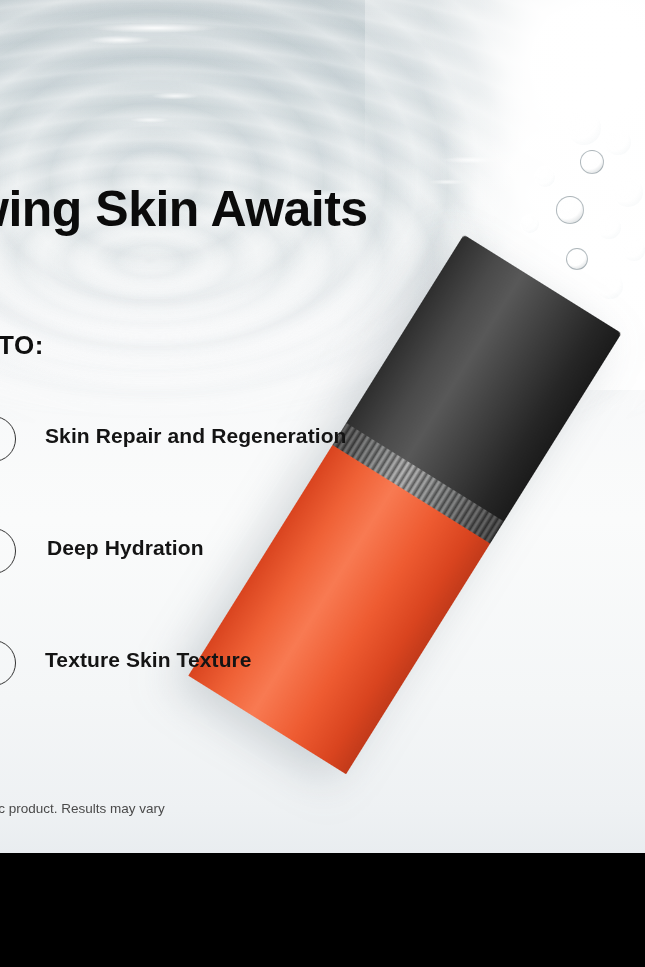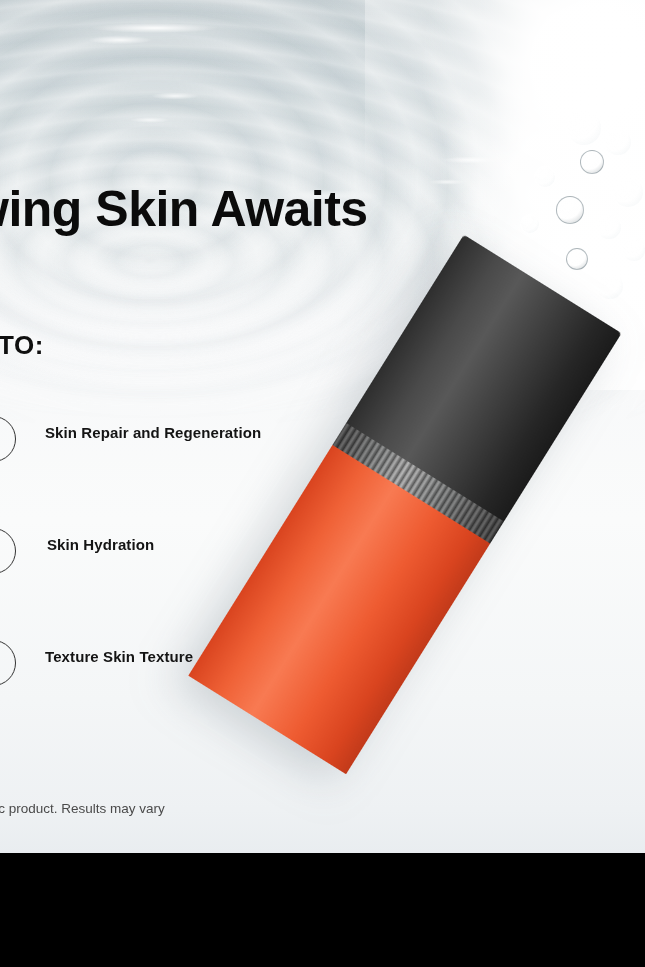--- a/index.html
+++ b/index.html
@@ -160,21 +160,21 @@
     width: 46px;
     height: 46px;
     border: 1.6px solid #333333;
     border-radius: 50%;
     box-sizing: border-box;
   }
   .benefit-label {
     position: absolute;
     left: 45px;
     top: 24px;
-    font-size: 15px;
+    font-size: 21px;
     font-weight: bold;
     color: #141414;
     white-space: nowrap;
     letter-spacing: 0.1px;
   }
   .benefit-row.indent .benefit-label { left: 47px; }
 
   .disclaimer {
     position: absolute;
     left: -34px;
@@ -292,21 +292,21 @@
 
   <div class="subhead">TO:</div>
 
   <div class="benefits">
     <div class="benefit-row">
       <div class="benefit-marker"></div>
       <div class="benefit-label">Skin Repair and Regeneration</div>
     </div>
     <div class="benefit-row indent">
       <div class="benefit-marker"></div>
-      <div class="benefit-label">Skin Hydration</div>
+      <div class="benefit-label">Deep Hydration</div>
     </div>
     <div class="benefit-row">
       <div class="benefit-marker"></div>
       <div class="benefit-label">Texture Skin Texture</div>
     </div>
   </div>
 
   <div class="disclaimer">smetic product. Results may vary</div>
 
   <div class="footer-bar">

